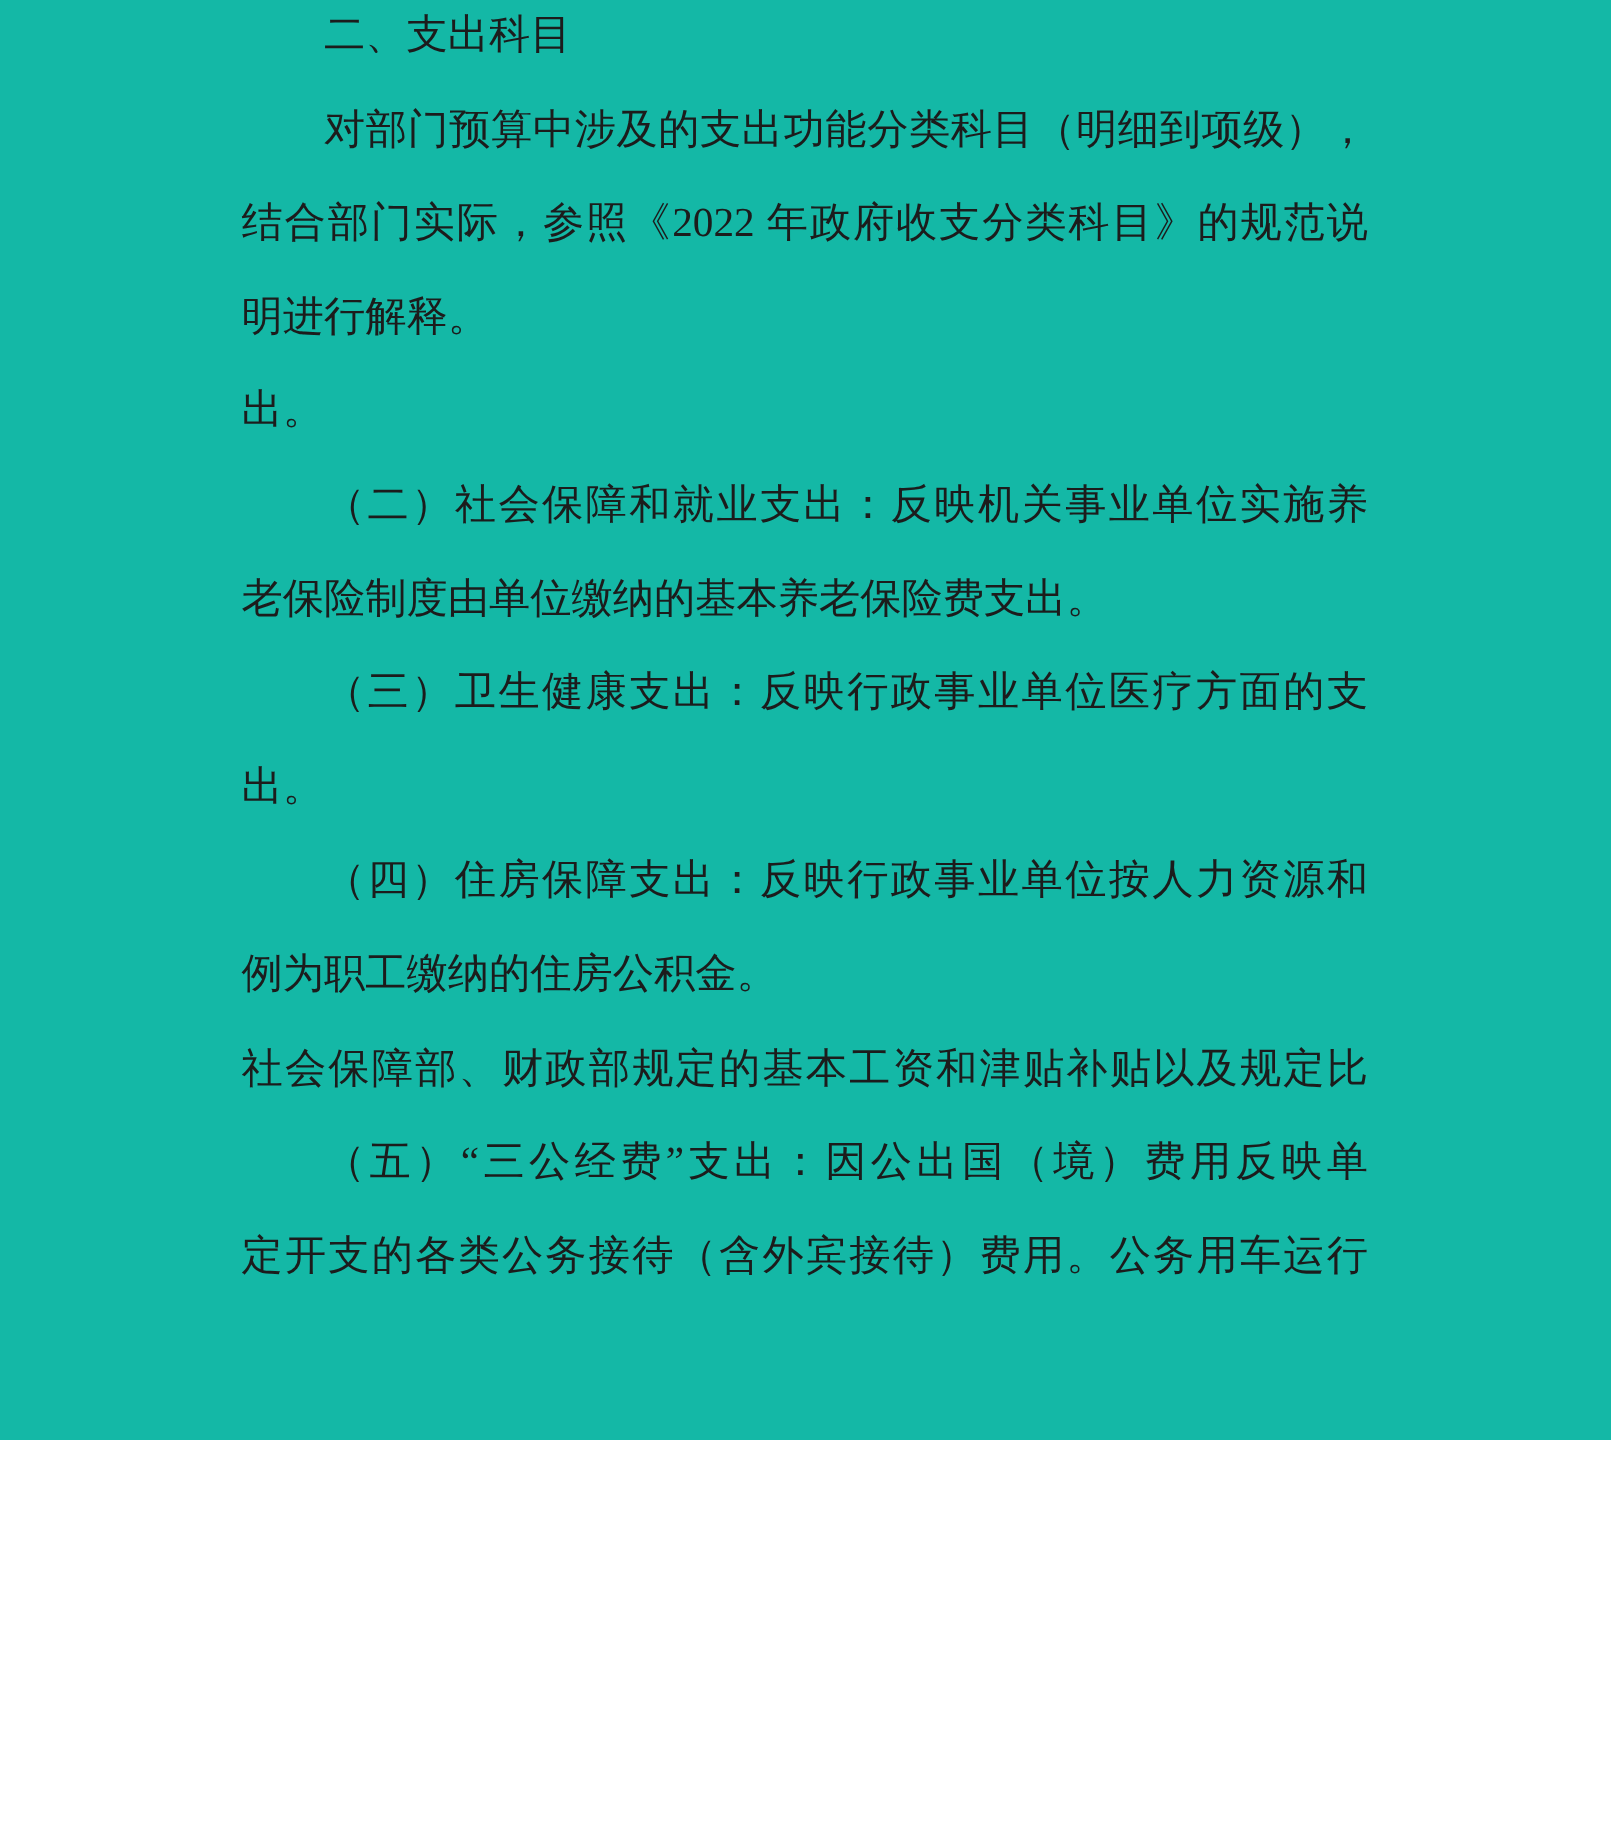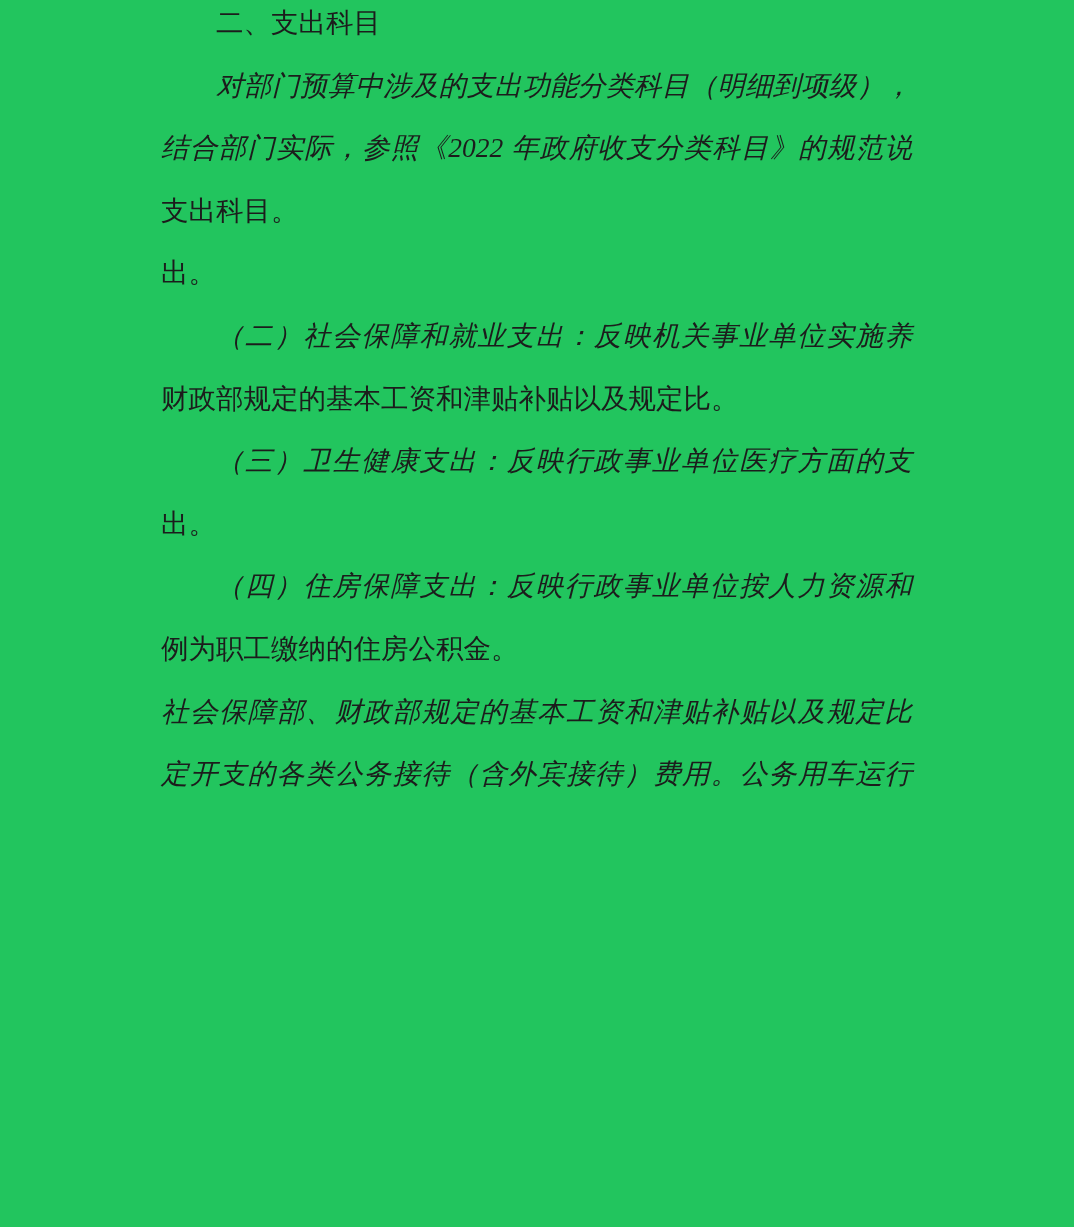--- a/index.html
+++ b/index.html
@@ -3,59 +3,59 @@
 <meta charset="utf-8">
 <style>
   html, body {
     margin: 0;
     padding: 0;
     background: #ffffff;
   }
   .page {
     position: relative;
     width: 1074px;
-    height: 1227px;
-    background: #22c55e;
+    height: 960px;
+    background: #14b8a6;
     overflow: hidden;
   }
   .doc {
     position: absolute;
     left: 161px;
     top: -8px;
     width: 751px;
     color: #1c1c1c;
     font-family: "Liberation Serif", "DejaVu Serif", serif;
     font-size: 27.5px;
   }
   .line {
     height: 62.6px;
     line-height: 62.6px;
     white-space: nowrap;
   }
   .j {
     text-align: justify;
     text-align-last: justify;
-    font-style: italic;
   }
   .ind {
     text-indent: 55px;
   }
 </style>
 </head>
 <body>
 
 <div class="page">
   <div class="doc">
     <div class="line ind">二、支出科目</div>
     <div class="line ind j">对部门预算中涉及的支出功能分类科目（明细到项级），</div>
     <div class="line j">结合部门实际，参照《2022 年政府收支分类科目》的规范说</div>
-    <div class="line">支出科目。</div>
+    <div class="line">明进行解释。</div>
     <div class="line">出。</div>
     <div class="line ind j">（二）社会保障和就业支出：反映机关事业单位实施养</div>
-    <div class="line">财政部规定的基本工资和津贴补贴以及规定比。</div>
+    <div class="line">老保险制度由单位缴纳的基本养老保险费支出。</div>
     <div class="line ind j">（三）卫生健康支出：反映行政事业单位医疗方面的支</div>
     <div class="line">出。</div>
     <div class="line ind j">（四）住房保障支出：反映行政事业单位按人力资源和</div>
     <div class="line">例为职工缴纳的住房公积金。</div>
     <div class="line j">社会保障部、财政部规定的基本工资和津贴补贴以及规定比</div>
+    <div class="line ind j">（五）“三公经费”支出：因公出国（境）费用反映单</div>
     <div class="line j">定开支的各类公务接待（含外宾接待）费用。公务用车运行</div>
   </div>
 </div>
 
 </body></html>

